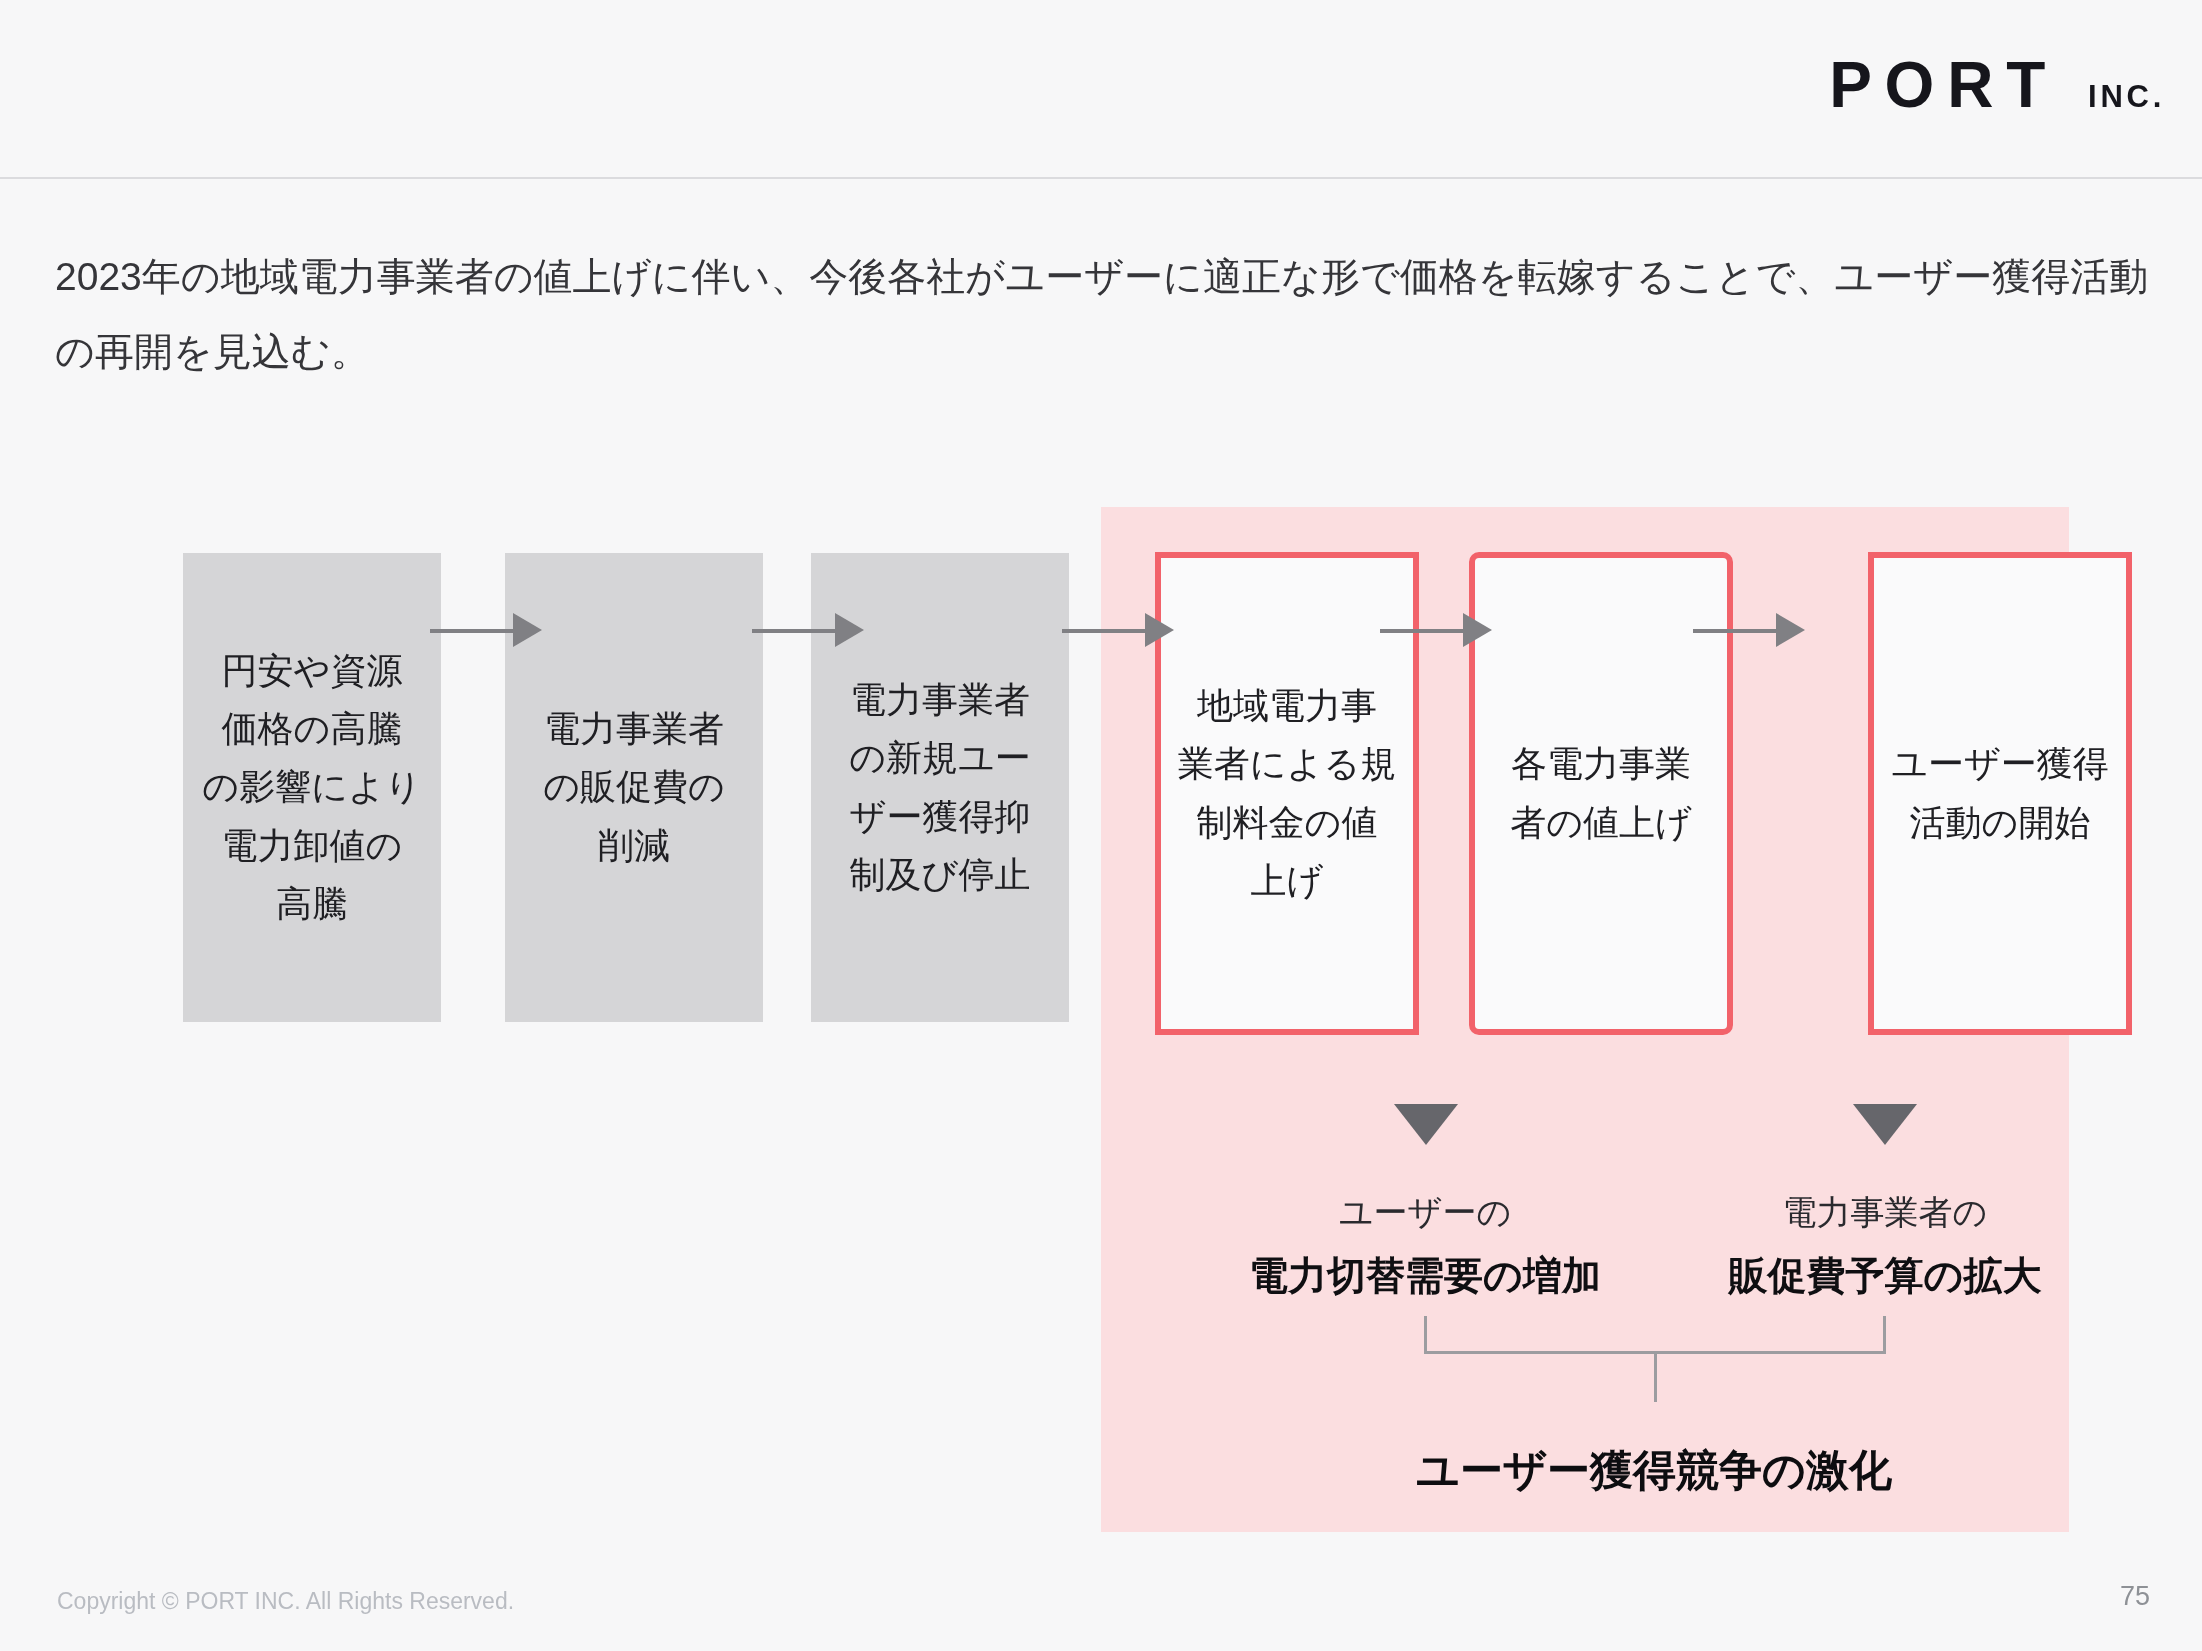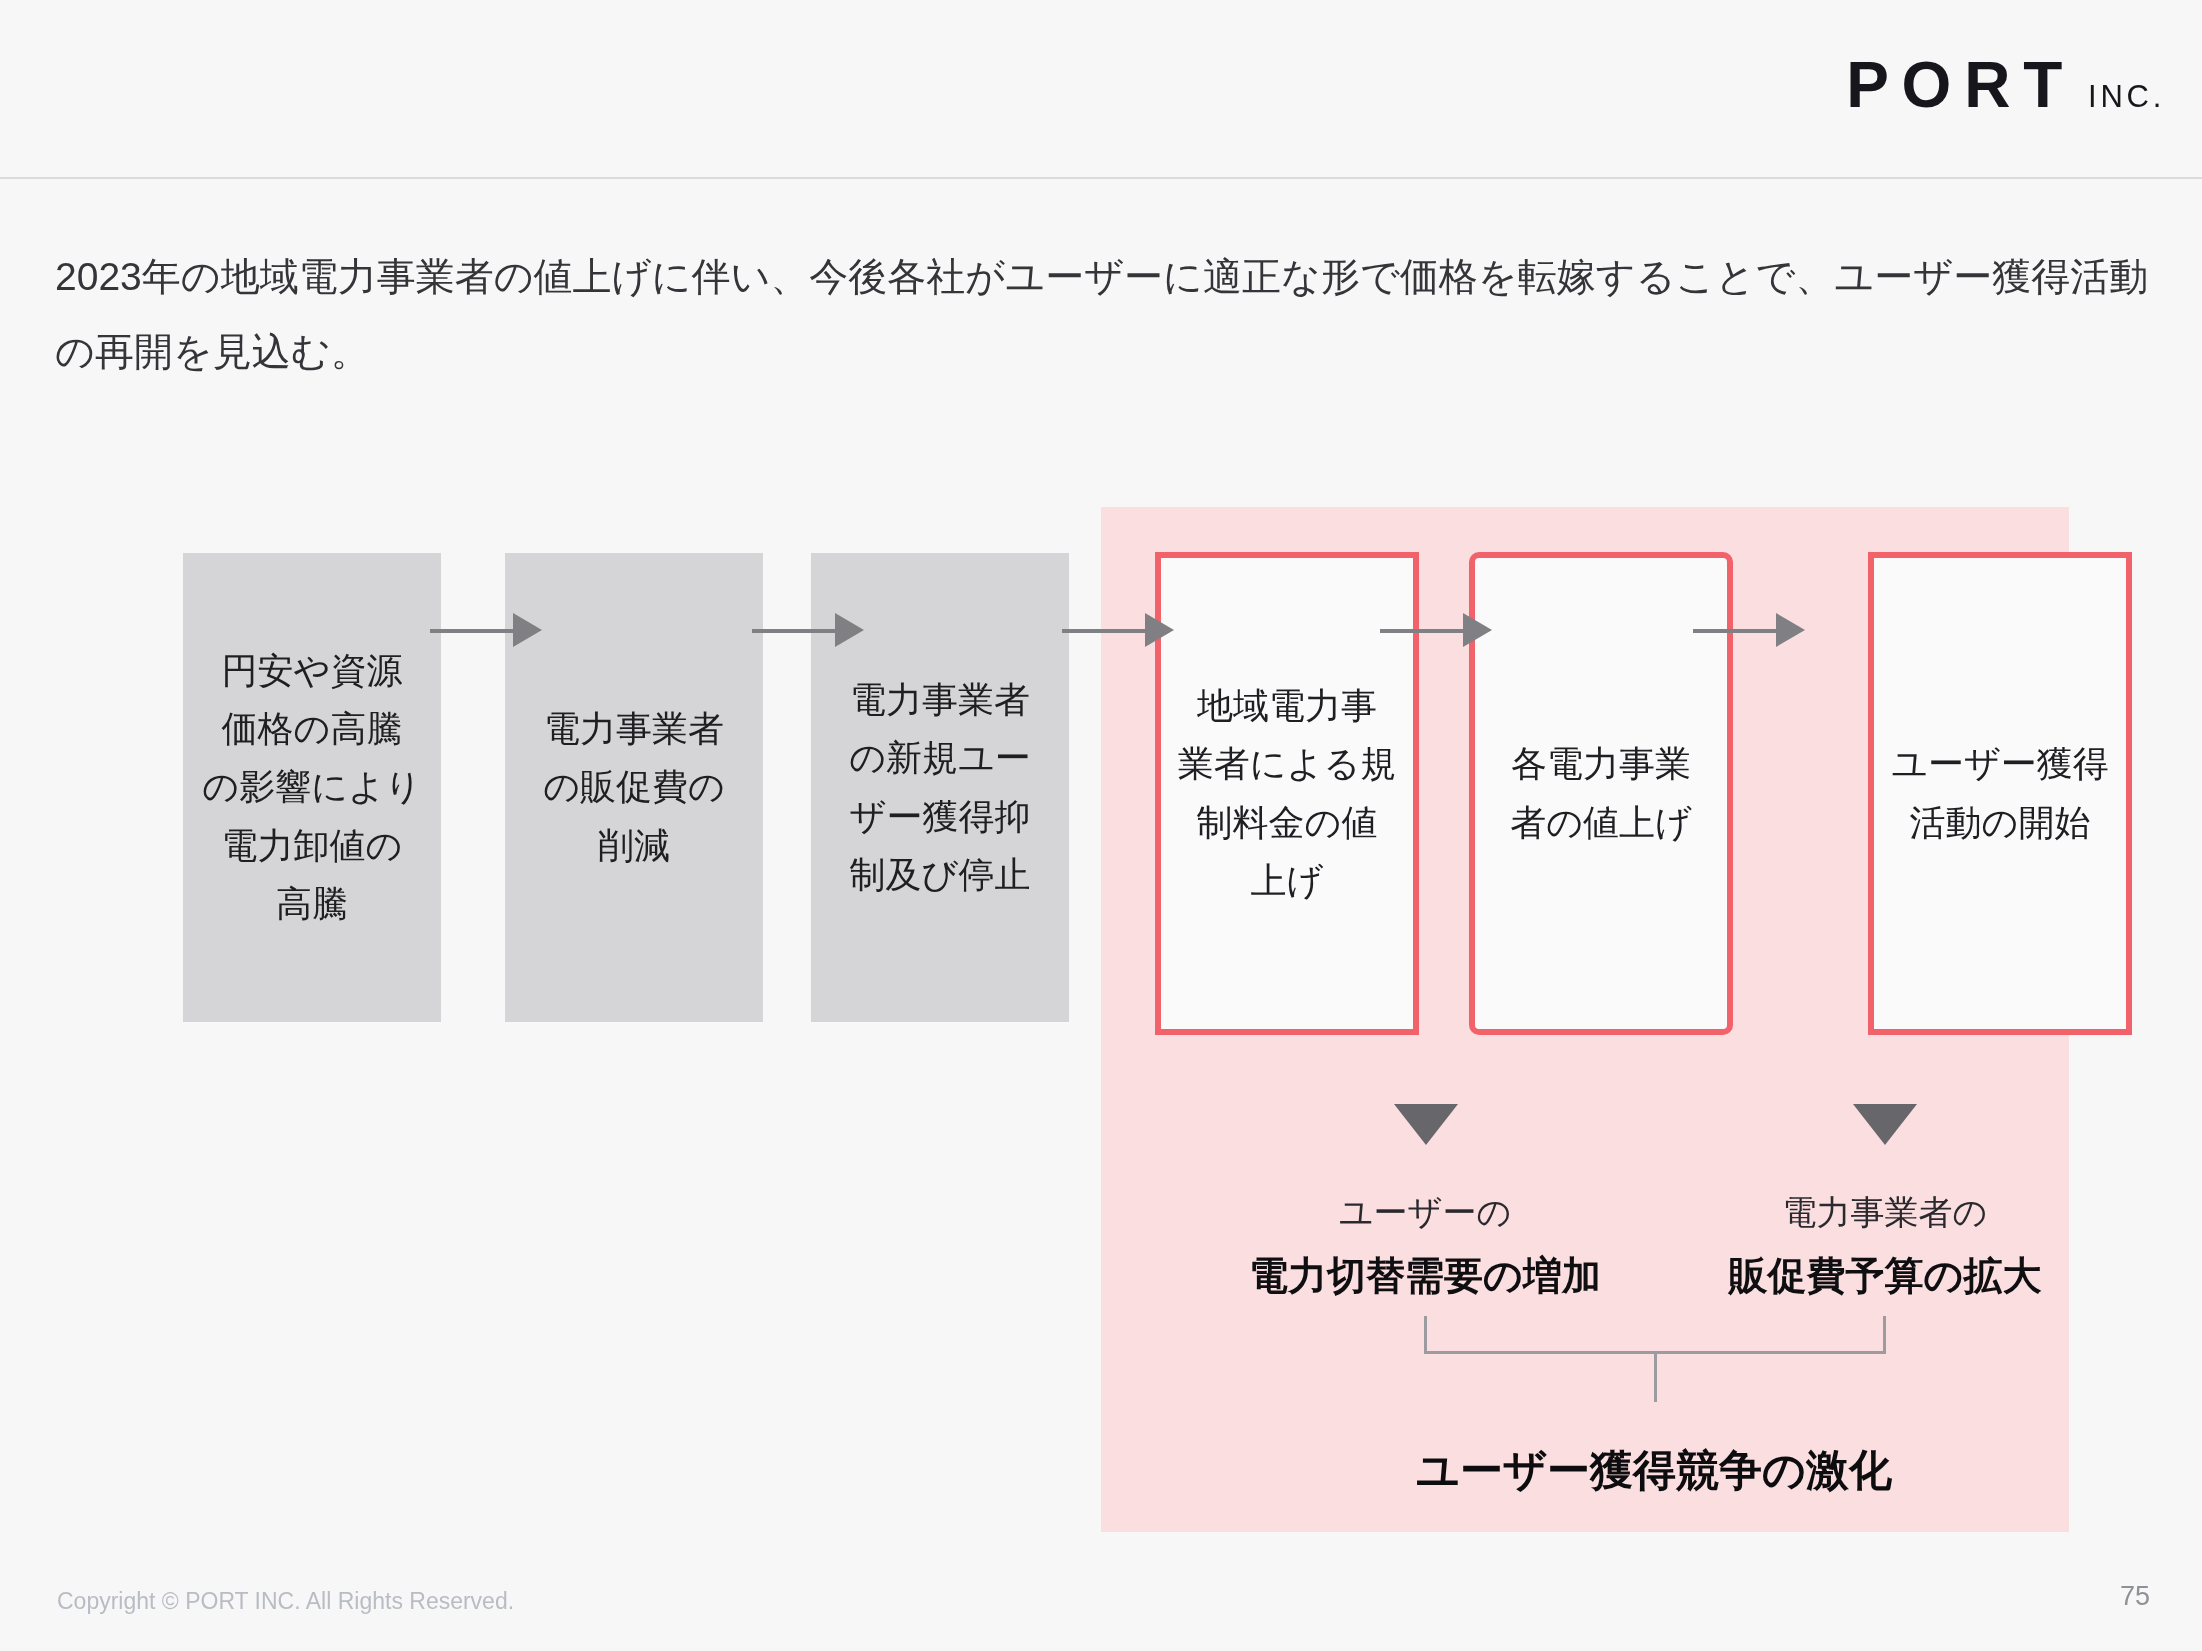--- a/index.html
+++ b/index.html
@@ -12,24 +12,24 @@
     color:#1a1a1e;
   }
   
   .title{
     position:absolute;left:83px;top:89px;
     font-size:48px;font-weight:700;letter-spacing:1.7px;color:#121216;
     white-space:pre;
   }
   .logo{
     position:absolute;right:38px;top:48px;
-    display:flex;align-items:baseline;gap:13px;color:#16161c;
+    display:flex;align-items:baseline;gap:30px;color:#16161c;
   }
   .logo-main{font-size:64px;font-weight:700;letter-spacing:0.20em;}
-  .logo-suffix{font-size:31px;font-weight:400;letter-spacing:0.12em;}
+  .logo-suffix{font-size:31px;font-weight:700;letter-spacing:0.12em;}
   .divider{position:absolute;left:0;top:177px;width:2203px;height:1.7px;background:#DBDBDE;}
   
   .lead{
     position:absolute;left:55px;top:200px;width:2108px;
     font-size:39px;line-height:1.93;color:#353539;
     word-break:break-all;
   }
   
   .pink-panel{position:absolute;left:1101px;top:507px;width:968px;height:1025px;background:#FBDEE0;}
   .flow-box{

